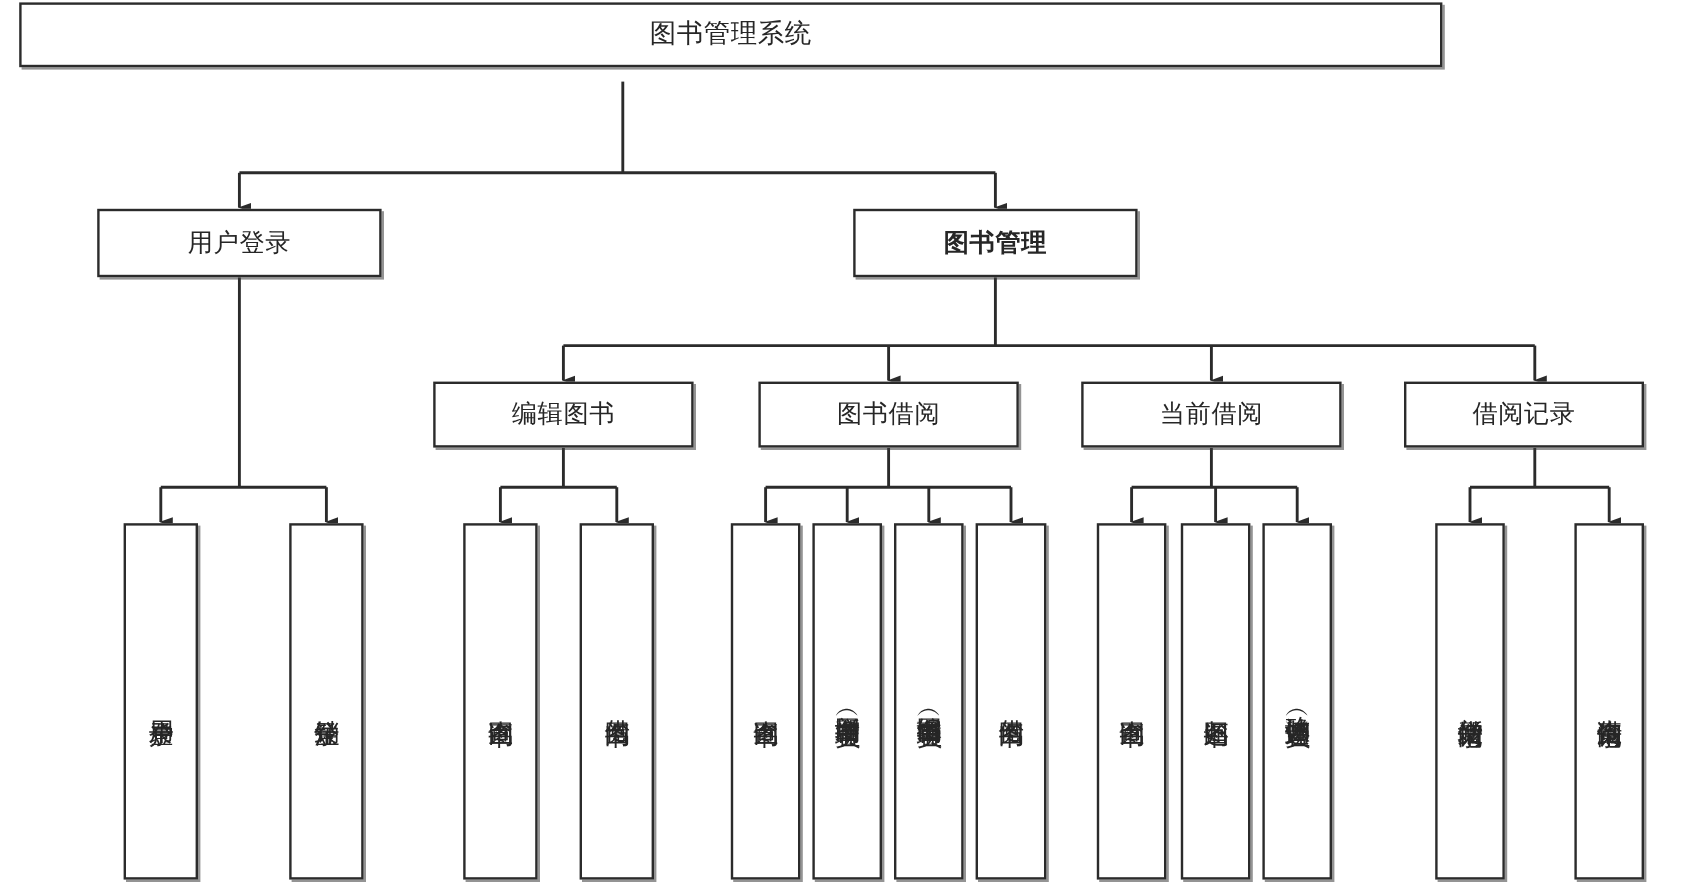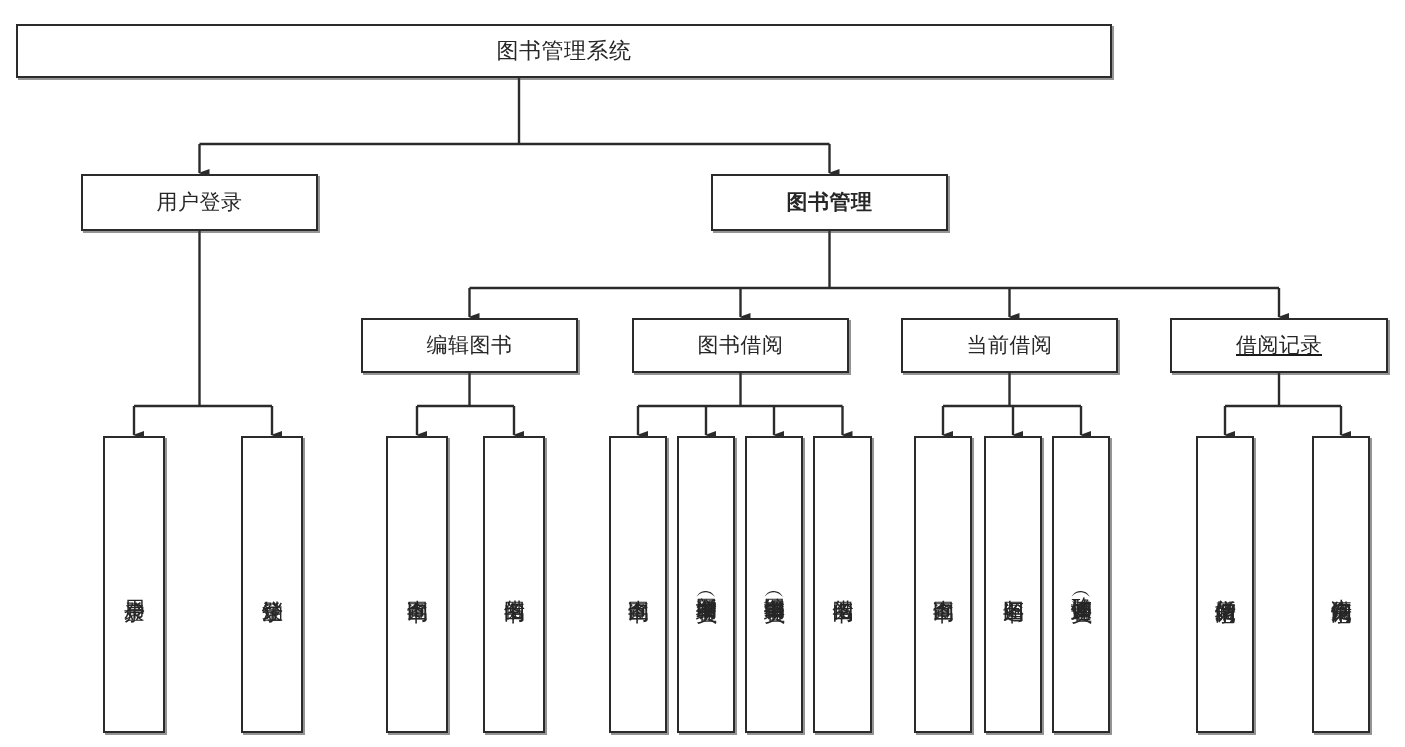--- a/index.html
+++ b/index.html
@@ -110,39 +110,39 @@
         <path d="M1013,406 L1013,435" marker-end="url(#arrowhead)"></path>
         <path d="M1081,406 L1081,435" marker-end="url(#arrowhead)"></path>
         <path d="M1279,373 L1279,406"></path>
         <path d="M1225,406 L1341,406"></path>
         <path d="M1225,406 L1225,435" marker-end="url(#arrowhead)"></path>
         <path d="M1341,406 L1341,435" marker-end="url(#arrowhead)"></path>
       </g>
   </svg>
 
   <div id="node-layer">
-      <div class="node root" style="left: 16px; top: 24px; width: 1096px; height: 54px;">
+      <div class="node root" style="left: 16px; top: 2px; width: 1186px; height: 54px;">
         <span class="label">图书管理系统</span>
       </div>
       <div class="node branch" style="left: 81px; top: 174px; width: 237px; height: 57px;">
         <span class="label">用户登录</span>
       </div>
       <div class="node branch" style="left: 711px; top: 174px; width: 237px; height: 57px; font-weight: bold;">
         <span class="label">图书管理</span>
       </div>
       <div class="node branch" style="left: 361px; top: 318px; width: 217px; height: 55px;">
         <span class="label">编辑图书</span>
       </div>
       <div class="node branch" style="left: 632px; top: 318px; width: 217px; height: 55px;">
         <span class="label">图书借阅</span>
       </div>
       <div class="node branch" style="left: 901px; top: 318px; width: 217px; height: 55px;">
         <span class="label">当前借阅</span>
       </div>
-      <div class="node branch" style="left: 1170px; top: 318px; width: 218px; height: 55px; text-decoration: underline;">
+      <div class="node branch" style="left: 1170px; top: 318px; width: 200px; height: 55px;">
         <span class="label">借阅记录</span>
       </div>
       <div class="node leaf" style="left: 103px; top: 436px; width: 62px; height: 297px;">
         <span class="label">用户登录</span>
       </div>
       <div class="node leaf" style="left: 241px; top: 436px; width: 62px; height: 297px;">
         <span class="label">注销登录</span>
       </div>
       <div class="node leaf" style="left: 386px; top: 436px; width: 62px; height: 297px;">
         <span class="label">查询图书</span>

